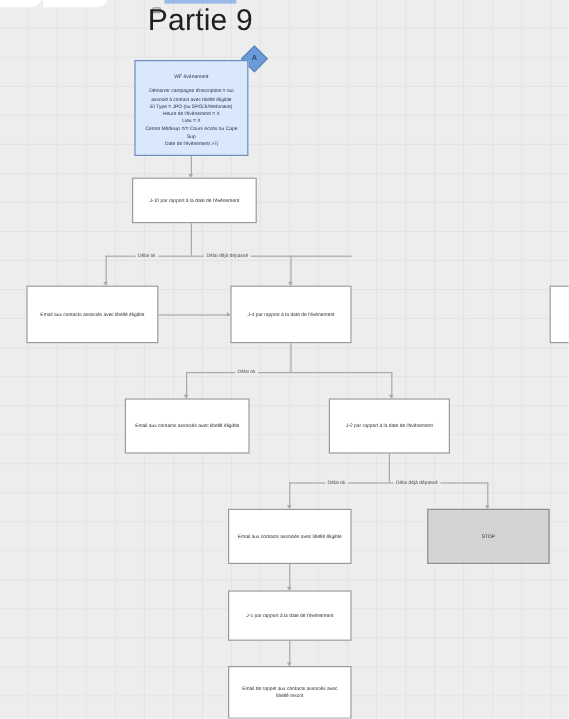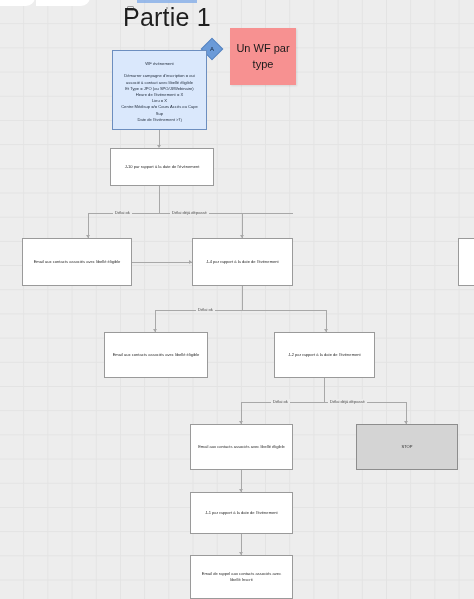--- a/index.html
+++ b/index.html
@@ -168,23 +168,22 @@
 <body>
 
 <div id="canvas">
 
   <div class="chrome-tab" id="tab-a"></div>
   <div class="chrome-tab" id="tab-b"></div>
   <div class="top-link"></div>
   <div class="chrome-icon" id="chrome-icon-1"></div>
   <div class="chrome-icon" id="chrome-icon-2"></div>
 
-  <div id="page-title">Partie 1</div>
-
-  <div id="sticky-note">Un WF par type</div>
+  <div id="page-title">Partie 9</div>
+
 
   <div id="connector-a">
     <div class="diamond"></div>
     <div class="lbl">A</div>
   </div>
 
   <div class="node node-blue" style="left:112px; top:50px; width:95px; height:80px;">
     <span class="txt">
       <span class="wf-title">WF événement</span>
       <span class="wf-body">Démarrer campagne d'inscription = oui<br>associé à contact avec libellé éligible<br>Et Type = JPO (ou SPO/JI/Webinaire)<br>Heure de l'évènement = X<br>Lieu = X<br>Centre Médisup =/= Cours Accès ou Cape<br>Sup<br>Date de l'évènement &gt;7j</span>

